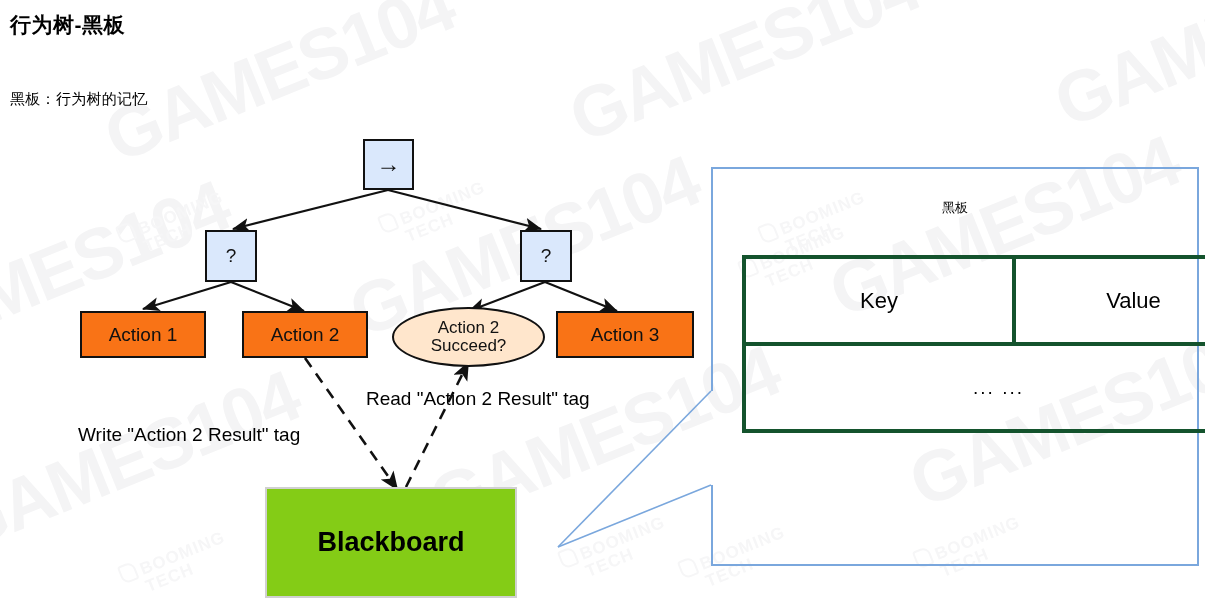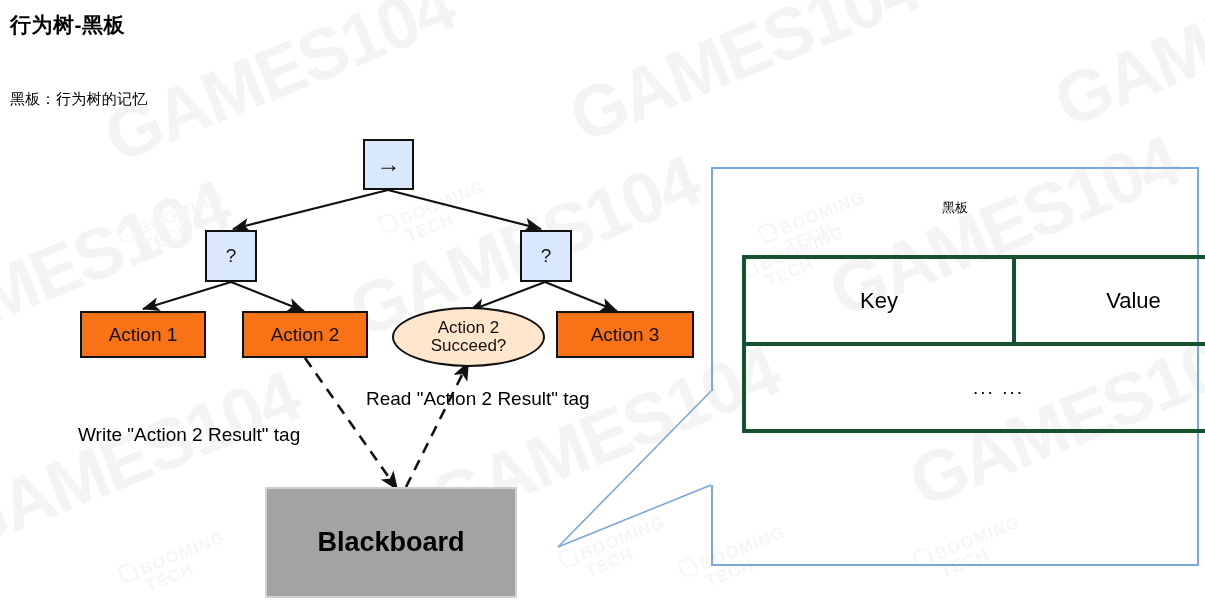--- a/index.html
+++ b/index.html
@@ -114,21 +114,21 @@
   }
   .node-cond {
     background: #ffe6cc;
     border: 2px solid #111111;
     border-radius: 50%;
     font-size: 17px;
     line-height: 1.08;
     color: #111111;
   }
   .node-blackboard {
-    background: #a3a3a3;
+    background: #84cc16;
     border: 2px solid #d0d0d0;
     font-size: 27px;
     font-weight: 700;
     color: #000000;
   }
 
   .edge-label {
     position: absolute;
     z-index: 4;
     font-size: 19px;

